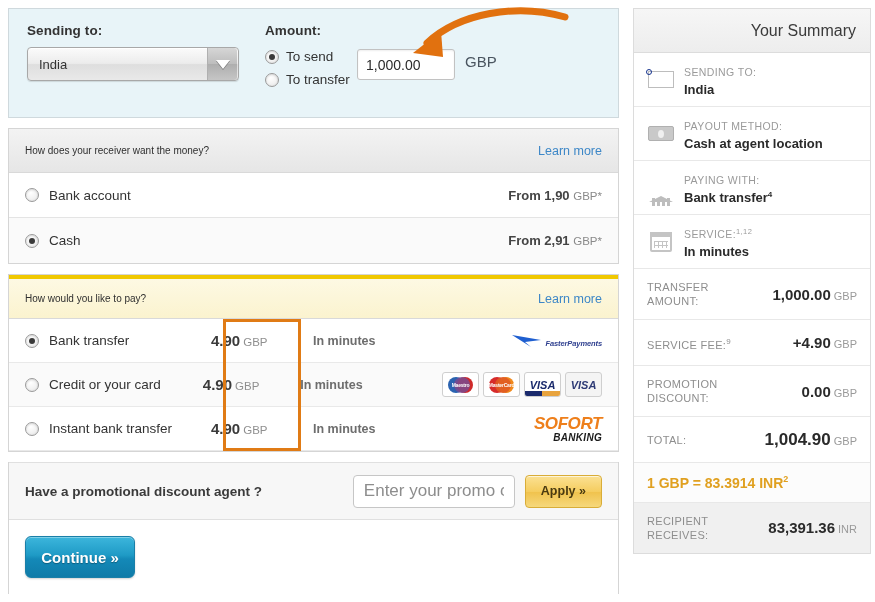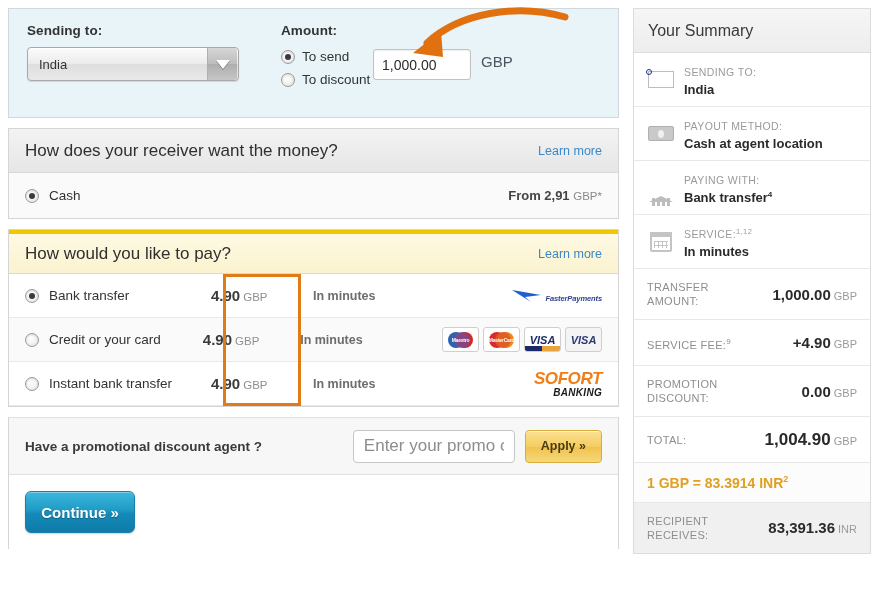--- a/index.html
+++ b/index.html
@@ -54,21 +54,21 @@
     display: flex; align-items: center; justify-content: center;
   }
   .caret-dn {
     width: 0; height: 0;
     border-left: 7px solid transparent;
     border-right: 7px solid transparent;
     border-top: 9px solid #ffffff;
     filter: drop-shadow(0 1px 0 rgba(0,0,0,.35));
   }
 
-  .send-right { margin-left: 22px; position: relative; flex: 1; }
+  .send-right { margin-left: 6px; position: relative; flex: 1; }
   .amt-row { display: flex; align-items: flex-start; }
   .radio-col { width: 92px; padding-top: 2px; }
   .rb-line { display: flex; align-items: center; margin-bottom: 8px; }
   .rb {
     width: 14px; height: 14px; border-radius: 50%;
     border: 1px solid #9a9a9a;
     background: radial-gradient(circle at 40% 32%, #ffffff 0%, #f2f2f2 55%, #dcdcdc 100%);
     box-shadow: inset 0 1px 2px rgba(0,0,0,.13);
     display: flex; align-items: center; justify-content: center;
     flex: none;
@@ -101,21 +101,21 @@
     padding: 0 16px;
     border-bottom: 1px solid #d9d9d9;
   }
   .sec-head.grey {
     background: linear-gradient(to bottom, #f3f3f3 0%, #e6e6e6 100%);
   }
   .sec-head.yellow {
     background: linear-gradient(to bottom, #fdf9e3 0%, #fbf3cf 100%);
     border-top: 4px solid #f0c800;
   }
-  .sec-title { font-size: 17px; color: #2f2f2f; flex: 1; }
+  .sec-title { font-size: 10px; color: #2f2f2f; flex: 1; }
   .learn { font-size: 12.5px; color: #3d87c7; cursor: pointer; }
 
   
   .opt-row {
     display: flex; align-items: center;
     height: 45px; padding: 0 16px;
     border-bottom: 1px solid #e4e4e4;
     background: #ffffff;
   }
   .opt-row.alt { background: #fafafa; }
@@ -212,20 +212,21 @@
 
   
   .right-col {
     position: absolute; left: 633px; top: 8px; width: 238px;
     border: 1px solid #dcdcdc; background: #fbfbfb;
   }
   .sum-head {
     height: 44px; display: flex; align-items: center; padding: 0 14px;
     background: linear-gradient(to bottom, #f6f6f6, #ededed);
     border-bottom: 1px solid #dcdcdc;
+    justify-content: flex-end;
   }
   .sum-head-t { font-size: 16px; color: #3a3a3a; }
 
   .sum-item {
     display: flex; align-items: center; padding: 9px 12px;
     border-bottom: 1px solid #e8e8e8; background: #fff;
   }
   .sum-ico { width: 30px; flex: none; display: flex; align-items: center; justify-content: center; }
   .sum-txt { margin-left: 8px; }
   .sum-cap { font-size: 10.5px; color: #9a9a9a; letter-spacing: .4px; text-transform: uppercase; }
@@ -305,39 +306,47 @@
       <div class="send-right">
         <div class="fld-label">Amount:</div>
         <div class="amt-row">
           <div class="radio-col">
             <label class="rb-line">
               <span class="rb on"></span>
               <span class="rb-txt">To send</span>
             </label>
             <label class="rb-line">
               <span class="rb"></span>
-              <span class="rb-txt">To discount</span>
+              <span class="rb-txt">To transfer</span>
             </label>
           </div>
           <input class="amt-input" type="text" value="1,000.00" style="">
           <span class="amt-cur">GBP</span>
         </div>
         <svg class="arrow-svg" width="175" height="62" viewBox="0 0 175 62">
           <path d="M168 10 C120 -4, 62 6, 30 36" stroke="#e1710f" stroke-width="7" fill="none" stroke-linecap="round"></path>
           <path d="M16 46 L44 24 L46 50 Z" fill="#e1710f"></path>
         </svg>
       </div>
     </div>
 
     <div class="panel" style="margin-top:10px;">
       <div class="sec-head grey">
         <span class="sec-title">How does your receiver want the money?</span>
         <span class="learn">Learn more</span>
       </div>
 
+      <div class="opt-row">
+        <span class="rb"></span>
+        <span class="opt-label">Bank account</span>
+        <span class="opt-right">
+          <span>From 1,90</span>
+          <span class="unit">GBP*</span>
+        </span>
+      </div>
 
       <div class="opt-row alt">
         <span class="rb on"></span>
         <span class="opt-label">Cash</span>
         <span class="opt-right">
           <span>From 2,91</span>
           <span class="unit">GBP*</span>
         </span>
       </div>
     </div>

